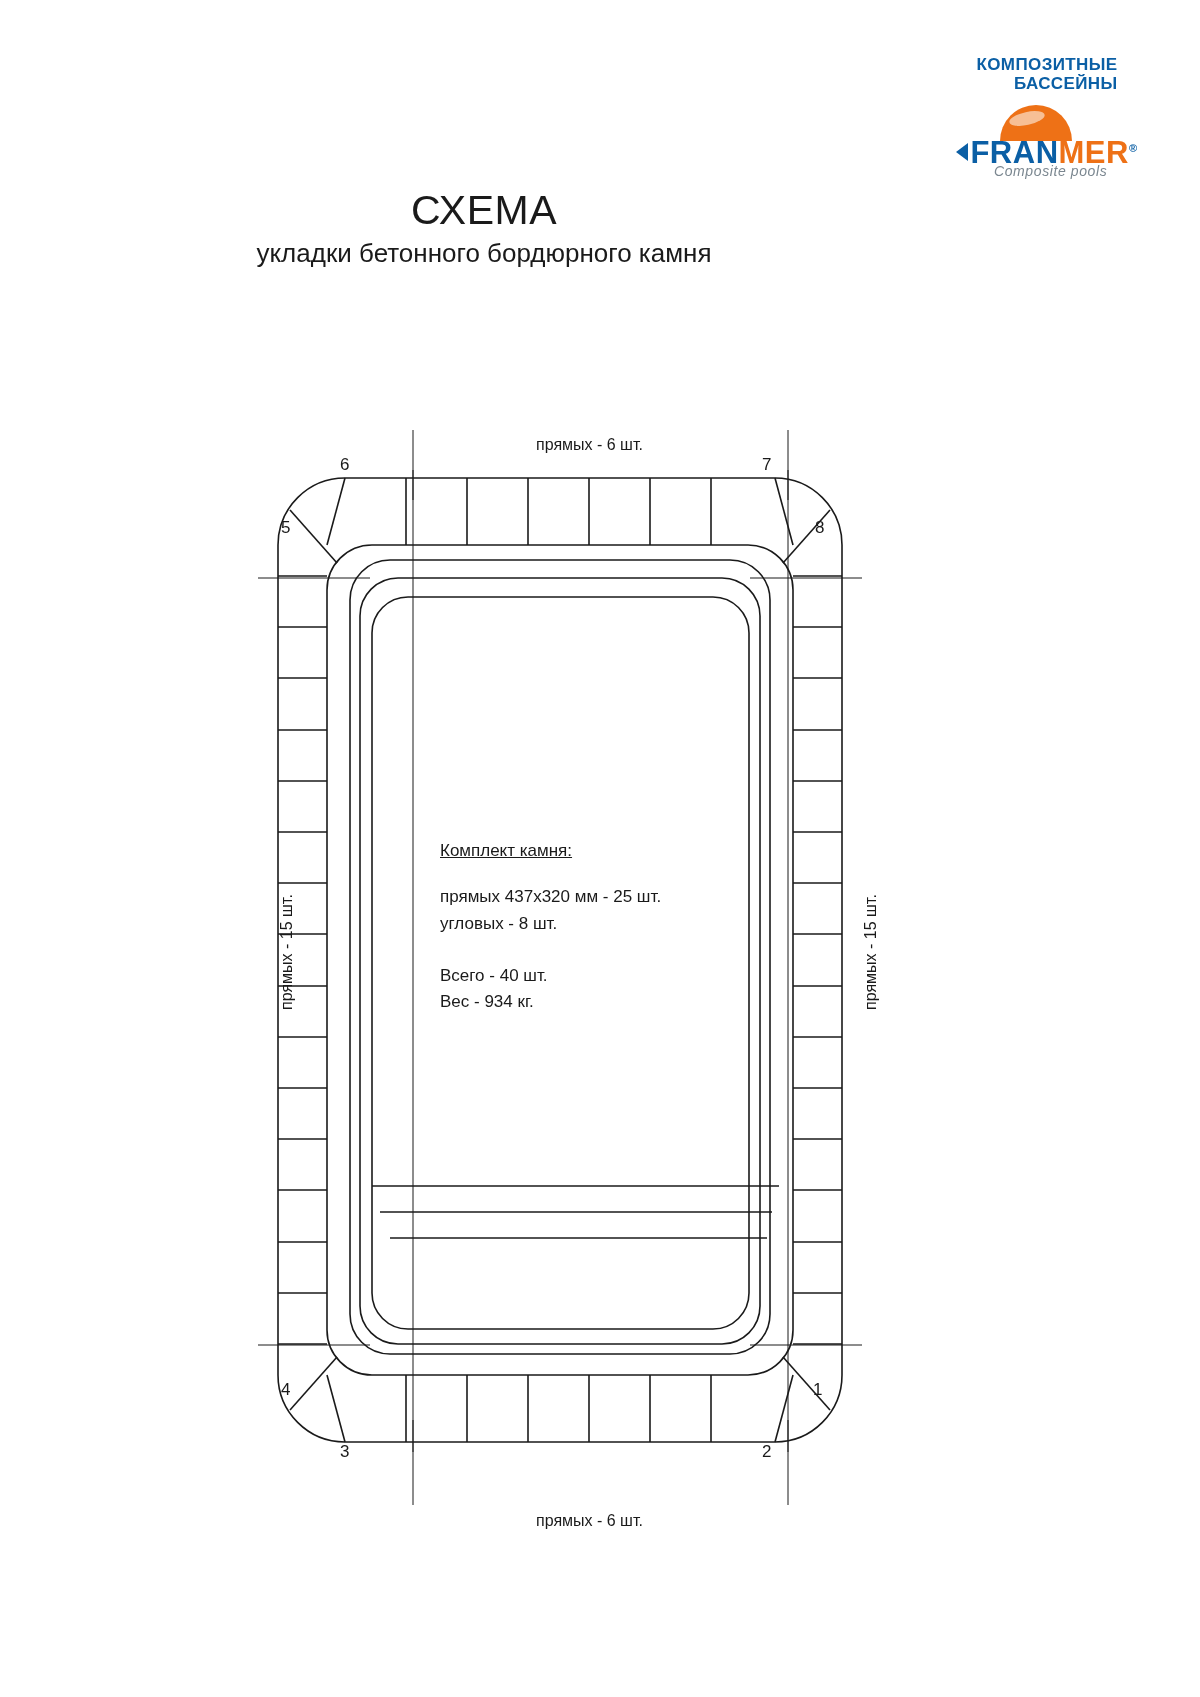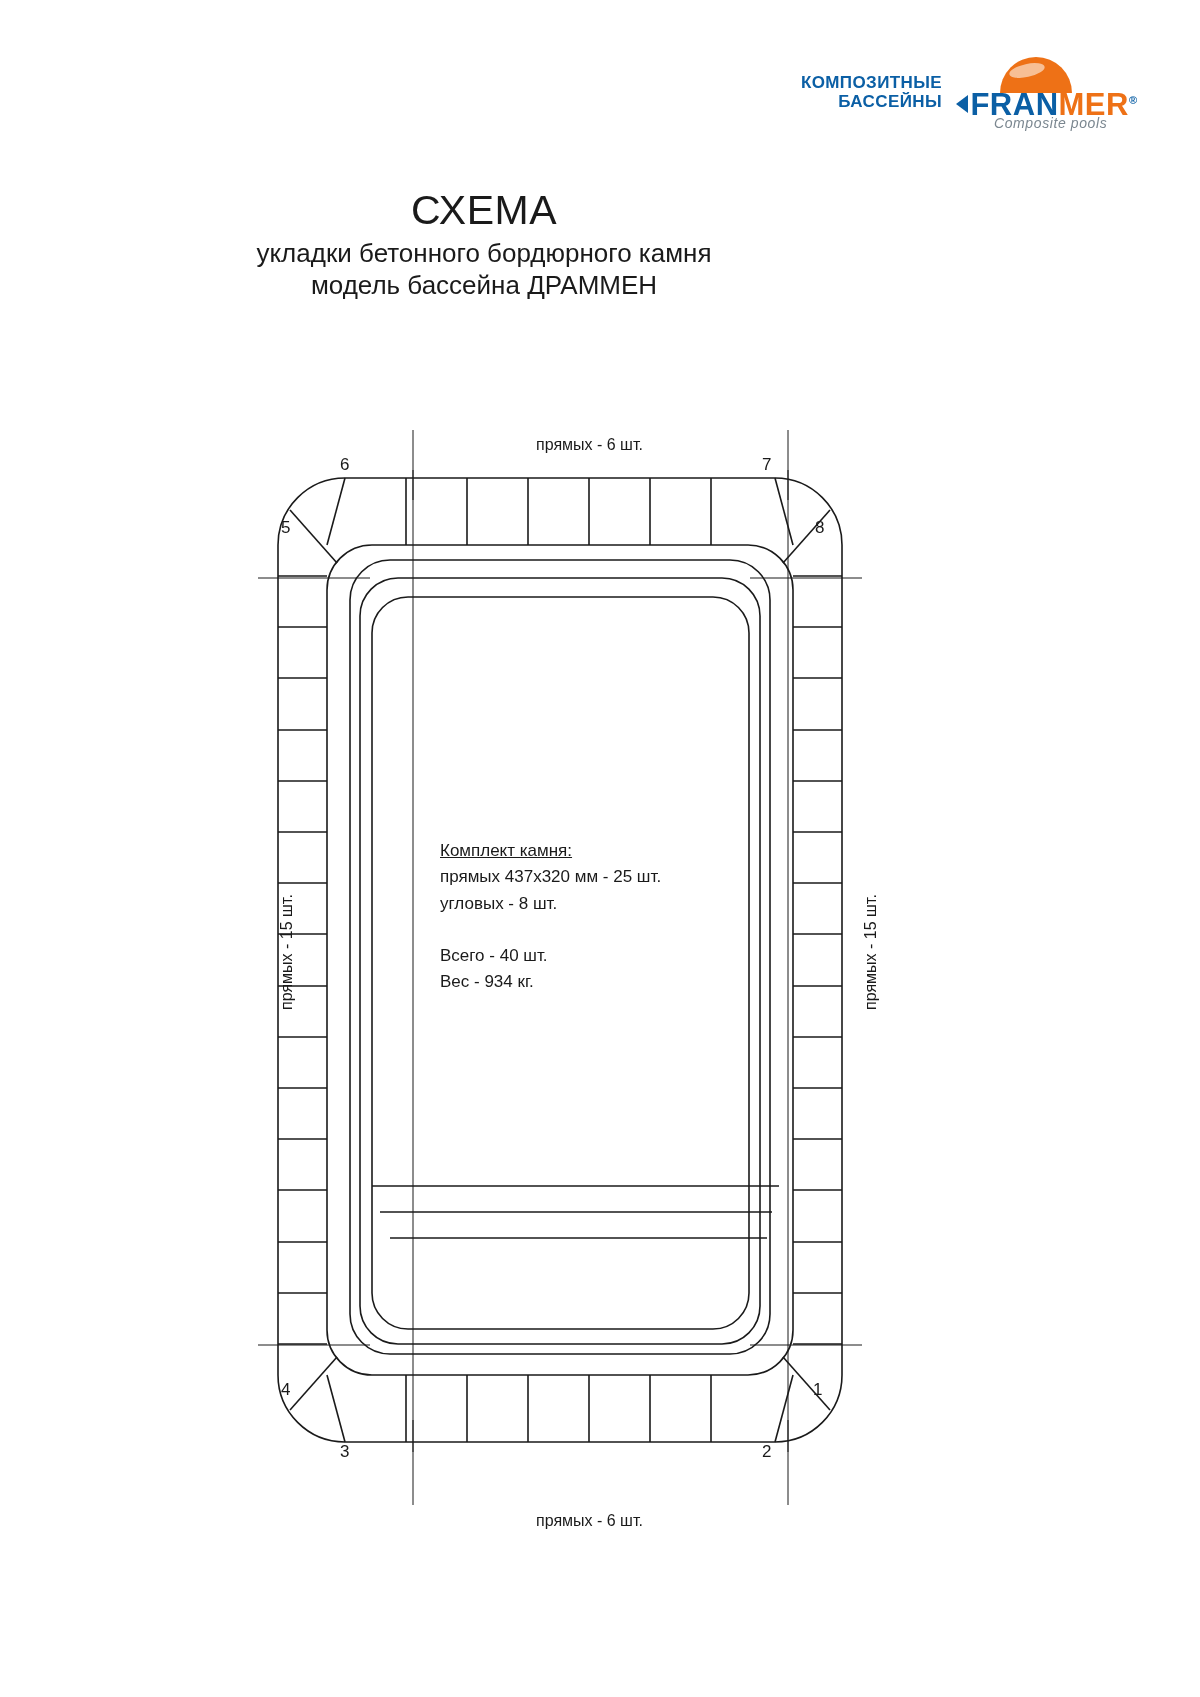--- a/index.html
+++ b/index.html
@@ -23,20 +23,21 @@
     background: #ffffff;
   }
   
   .logo {
     position: absolute;
     right: 58px;
     top: 55px;
     display: flex;
     align-items: center;
     gap: 10px;
+    flex-direction: column;
   }
   .logo-words {
     text-align: right;
     line-height: 1.12;
     font-weight: bold;
     color: #0b5fa5;
     font-size: 17px;
     letter-spacing: 0.4px;
   }
   .logo-mark {
@@ -144,20 +145,21 @@
   .spec {
     position: absolute;
     left: 440px;
     top: 838px;
     width: 330px;
     font-size: 17px;
     line-height: 1.55;
   }
   .spec-title {
     text-decoration: underline;
+    margin-bottom: 20px;
   }
   .spec-gap { height: 26px; }
 </style>
 </head>
 <body>
 
 <div class="page">
 
   <div class="logo">
     <div class="logo-words">
@@ -167,21 +169,20 @@
     <div class="logo-mark">
       <div class="logo-dome"></div>
       <div class="logo-brand"><span class="tri"></span><span>FRAN</span><span class="mer">MER</span><span class="logo-reg">®</span></div>
       <div class="logo-sub">Composite pools</div>
     </div>
   </div>
 
   <div class="title-block">
     <div class="title-main">СХЕМА</div>
     <div class="title-line">укладки бетонного бордюрного камня</div>
-    <div class="title-line">модель бассейна ДРАММЕН</div>
   </div>
 
   <svg class="draw" viewBox="0 0 1200 1697">
     <g fill="none" stroke="#1a1a1a" stroke-width="1.6">
 
       <path d="M345,478 h430 a67,67 0 0 1 67,67 v830 a67,67 0 0 1 -67,67 h-430 a67,67 0 0 1 -67,-67 v-830 a67,67 0 0 1 67,-67 z"></path>
 
       <path d="M372,545 h376 a45,45 0 0 1 45,45 v740 a45,45 0 0 1 -45,45 h-376 a45,45 0 0 1 -45,-45 v-740 a45,45 0 0 1 45,-45 z"></path>
 
       <path d="M390,560 h340 a40,40 0 0 1 40,40 v714 a40,40 0 0 1 -40,40 h-340 a40,40 0 0 1 -40,-40 v-714 a40,40 0 0 1 40,-40 z"></path>

